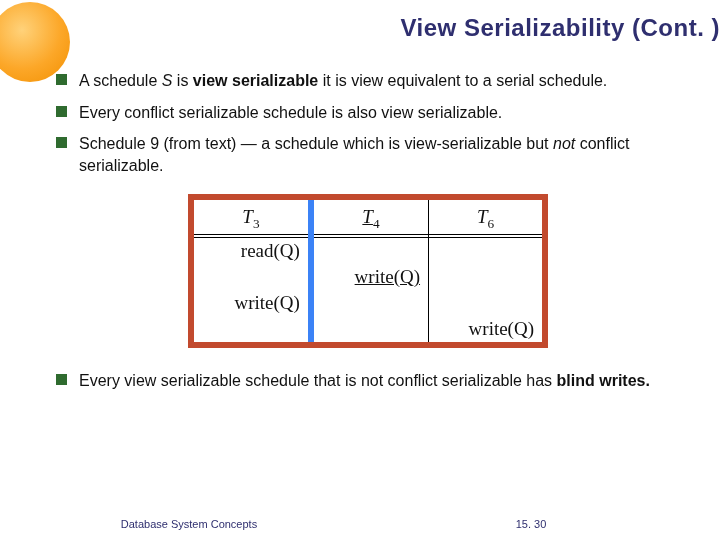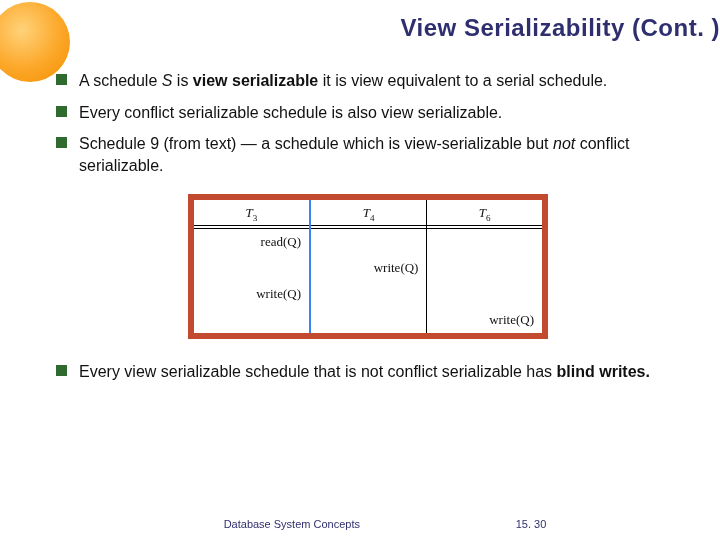--- a/index.html
+++ b/index.html
@@ -54,34 +54,35 @@
   .table-wrap {
     margin: 18px auto 22px auto;
     width: 360px;
     border: 6px solid #c24a2e;
     background: #fff;
   }
   .sched {
     width: 100%;
     border-collapse: collapse;
     font-family: "Times New Roman", Times, serif;
-    font-size: 13px;
+    font-size: 19px;
     padding-left: 28px;
   }
   .sched th {
     font-style: italic;
     font-weight: normal;
     text-align: center;
     padding: 4px 0 2px 0;
     border-bottom: 1.5px solid #000;
     position: relative;
   }
   .sched th.mid, .sched td.mid {
-    border-left: 2px solid #3b82f6;
+    border-left: 6px solid #3b82f6;
     border-right: 1px solid #000;
+    text-decoration: underline;
   }
   .sched td {
     height: 26px;
     padding: 0 8px;
     vertical-align: middle;
     text-align: right;
   }
   .sched th .sub {
     font-size: 0.7em;
     vertical-align: sub;
@@ -97,21 +98,21 @@
     bottom: 10px;
     left: 0;
     width: 100%;
     display: flex;
     justify-content: space-between;
     padding: 0 18px;
     font-size: 11px;
     color: #2f2f6f;
   }
   .footer .mid { text-align: center; flex: 1; }
-  .footer .left { flex: 1; text-align: right; }
+  .footer .left { flex: 1; text-align: center; }
   .footer .right { flex: 1; text-align: right; }
 </style>
 </head>
 <body>
 
 <div class="decor-circle"></div>
 
 <h1 class="title">View Serializability (Cont. )</h1>
 
 <div class="content">

